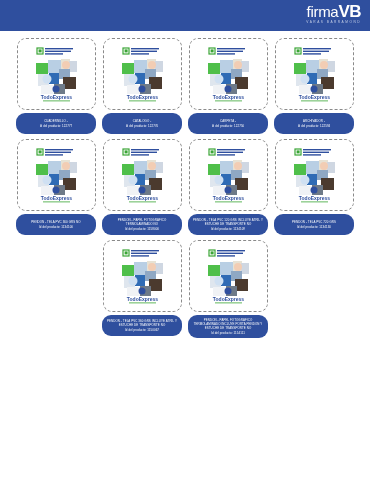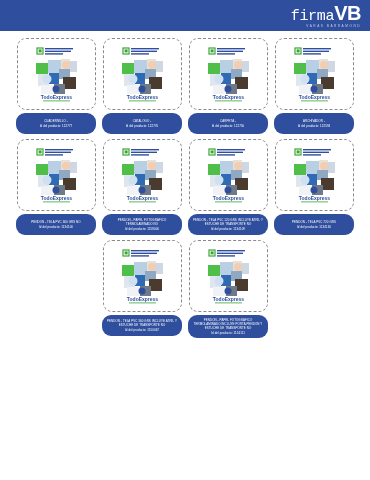--- a/index.html
+++ b/index.html
@@ -28,22 +28,22 @@
     top: 3px;
     text-align: right;
     line-height: 1;
   }
   .logo-main {
     color: #ffffff;
     font-size: 15px;
     letter-spacing: -0.3px;
     white-space: nowrap;
   }
-  .logo-main .thin { font-weight: 300; font-family: Liberation Mono, monospace; }
-  .logo-main .bold { font-weight: bold; font-size: 20px; letter-spacing: -0.5px; }
+  .logo-main .thin { font-weight: 300; }
+  .logo-main .bold { font-weight: bold; font-size: 17px; letter-spacing: -0.5px; }
   .logo-sub {
     color: #c3cde6;
     font-size: 3.2px;
     letter-spacing: 1.5px;
     margin-top: 1px;
     white-space: nowrap;
     text-align: right;
   }
 
   

